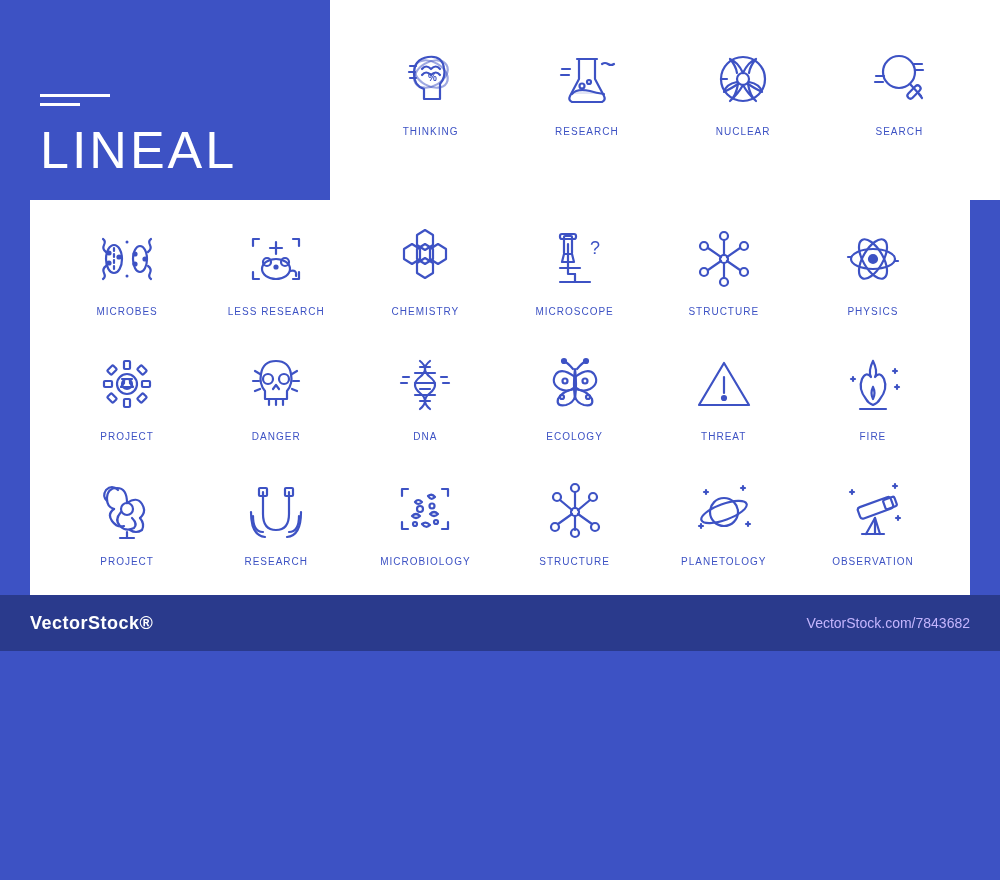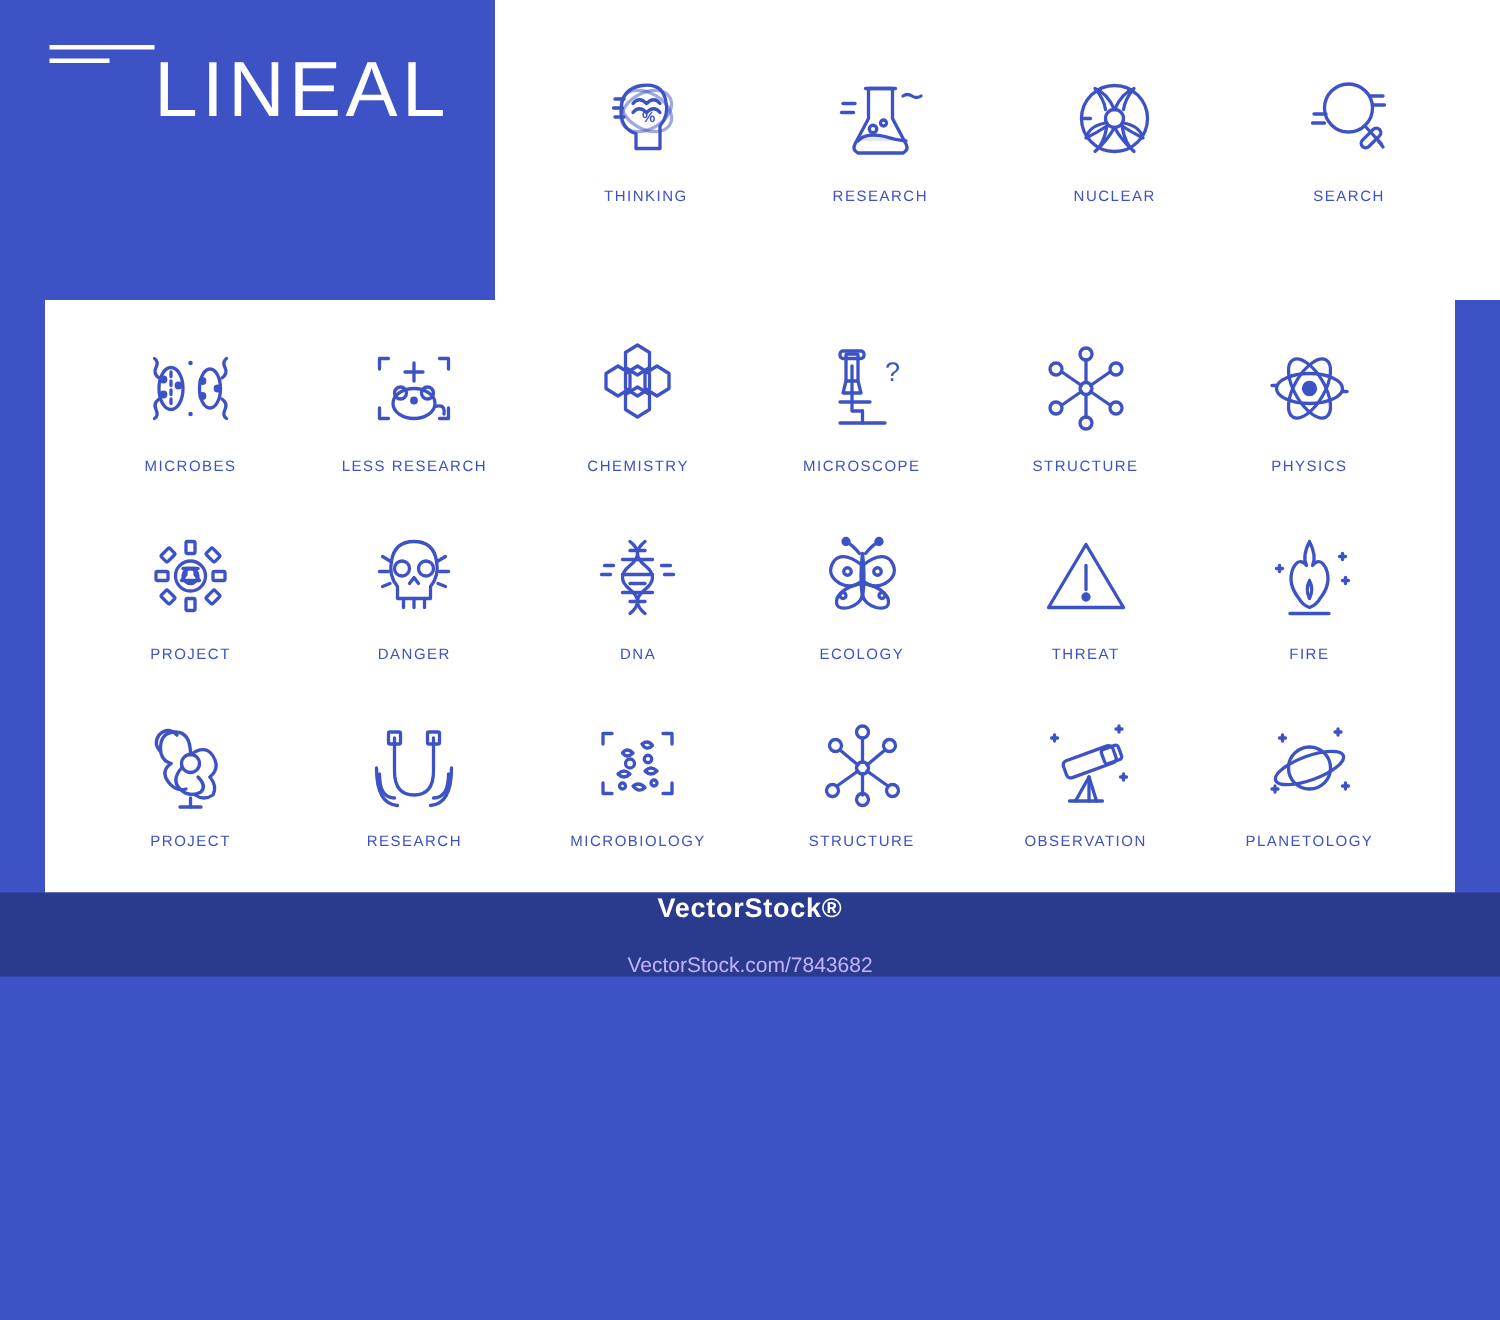--- a/index.html
+++ b/index.html
@@ -18,21 +18,21 @@
       position: relative;
       display: flex;
       flex-direction: column;
     }
 
     .blue-header {
       width: 330px;
       min-height: 200px;
       background-color: #3d52c4;
       display: flex;
-      flex-direction: row;
+      flex-direction: column;
       align-items: flex-start;
       justify-content: flex-end;
       padding: 30px 30px 20px 40px;
       flex-shrink: 0;
     }
 
     .lineal-lines {
       display: flex;
       flex-direction: column;
       gap: 6px;
@@ -84,21 +84,20 @@
       text-align: right;
     }
 
     .bottom-bar {
       height: 56px;
       background-color: #2a3a8c;
       display: flex;
       align-items: center;
       justify-content: space-between;
       padding: 0 30px;
-      flex-direction: column;
     }
 
     .vectorstock-logo {
       color: white;
       font-size: 18px;
       font-weight: 700;
       letter-spacing: 0.5px;
     }
 
     .vectorstock-url {
@@ -543,58 +542,58 @@
           <circle cx="15" cy="53" r="4"></circle>
           <line x1="32" y1="36" x2="20" y2="26"></line>
           <circle cx="17" cy="23" r="4"></circle>
         </svg>
         <span class="icon-label">STRUCTURE</span>
       </div>
 
       <div class="icon-cell">
         <svg viewBox="0 0 70 70" fill="none" stroke="#3d52c4" stroke-width="2.2" stroke-linecap="round" stroke-linejoin="round">
 
-          <rect x="20" y="28" width="35" height="12" rx="3" transform="rotate(-20 37 34)"></rect>
-          <rect x="46" y="24" width="12" height="10" rx="2" transform="rotate(-20 52 29)"></rect>
-
-          <line x1="37" y1="44" x2="28" y2="60"></line>
-          <line x1="37" y1="44" x2="42" y2="60"></line>
-          <line x1="37" y1="44" x2="37" y2="60"></line>
-
-          <line x1="24" y1="60" x2="46" y2="60"></line>
-
-          <line x1="12" y1="18" x2="16" y2="18"></line>
-          <line x1="14" y1="16" x2="14" y2="20"></line>
-          <line x1="55" y1="12" x2="59" y2="12"></line>
-          <line x1="57" y1="10" x2="57" y2="14"></line>
-          <line x1="58" y1="44" x2="62" y2="44"></line>
-          <line x1="60" y1="42" x2="60" y2="46"></line>
-        </svg>
-        <span class="icon-label">OBSERVATION</span>
-      </div>
-
-      <div class="icon-cell">
-        <svg viewBox="0 0 70 70" fill="none" stroke="#3d52c4" stroke-width="2.2" stroke-linecap="round" stroke-linejoin="round">
-
           <circle cx="35" cy="38" r="14"></circle>
 
           <ellipse cx="35" cy="38" rx="24" ry="8" transform="rotate(-20 35 38)"></ellipse>
 
           <line x1="15" y1="18" x2="19" y2="18"></line>
           <line x1="17" y1="16" x2="17" y2="20"></line>
           <line x1="52" y1="14" x2="56" y2="14"></line>
           <line x1="54" y1="12" x2="54" y2="16"></line>
           <line x1="57" y1="50" x2="61" y2="50"></line>
           <line x1="59" y1="48" x2="59" y2="52"></line>
           <line x1="10" y1="52" x2="14" y2="52"></line>
           <line x1="12" y1="50" x2="12" y2="54"></line>
         </svg>
         <span class="icon-label">PLANETOLOGY</span>
       </div>
 
+      <div class="icon-cell">
+        <svg viewBox="0 0 70 70" fill="none" stroke="#3d52c4" stroke-width="2.2" stroke-linecap="round" stroke-linejoin="round">
+
+          <rect x="20" y="28" width="35" height="12" rx="3" transform="rotate(-20 37 34)"></rect>
+          <rect x="46" y="24" width="12" height="10" rx="2" transform="rotate(-20 52 29)"></rect>
+
+          <line x1="37" y1="44" x2="28" y2="60"></line>
+          <line x1="37" y1="44" x2="42" y2="60"></line>
+          <line x1="37" y1="44" x2="37" y2="60"></line>
+
+          <line x1="24" y1="60" x2="46" y2="60"></line>
+
+          <line x1="12" y1="18" x2="16" y2="18"></line>
+          <line x1="14" y1="16" x2="14" y2="20"></line>
+          <line x1="55" y1="12" x2="59" y2="12"></line>
+          <line x1="57" y1="10" x2="57" y2="14"></line>
+          <line x1="58" y1="44" x2="62" y2="44"></line>
+          <line x1="60" y1="42" x2="60" y2="46"></line>
+        </svg>
+        <span class="icon-label">OBSERVATION</span>
+      </div>
+
     </div>
 
   </div>
 
   <div class="bottom-bar">
     <span class="vectorstock-logo">VectorStock®</span>
     <span class="vectorstock-url">VectorStock.com/7843682</span>
   </div>
 </div>
 

